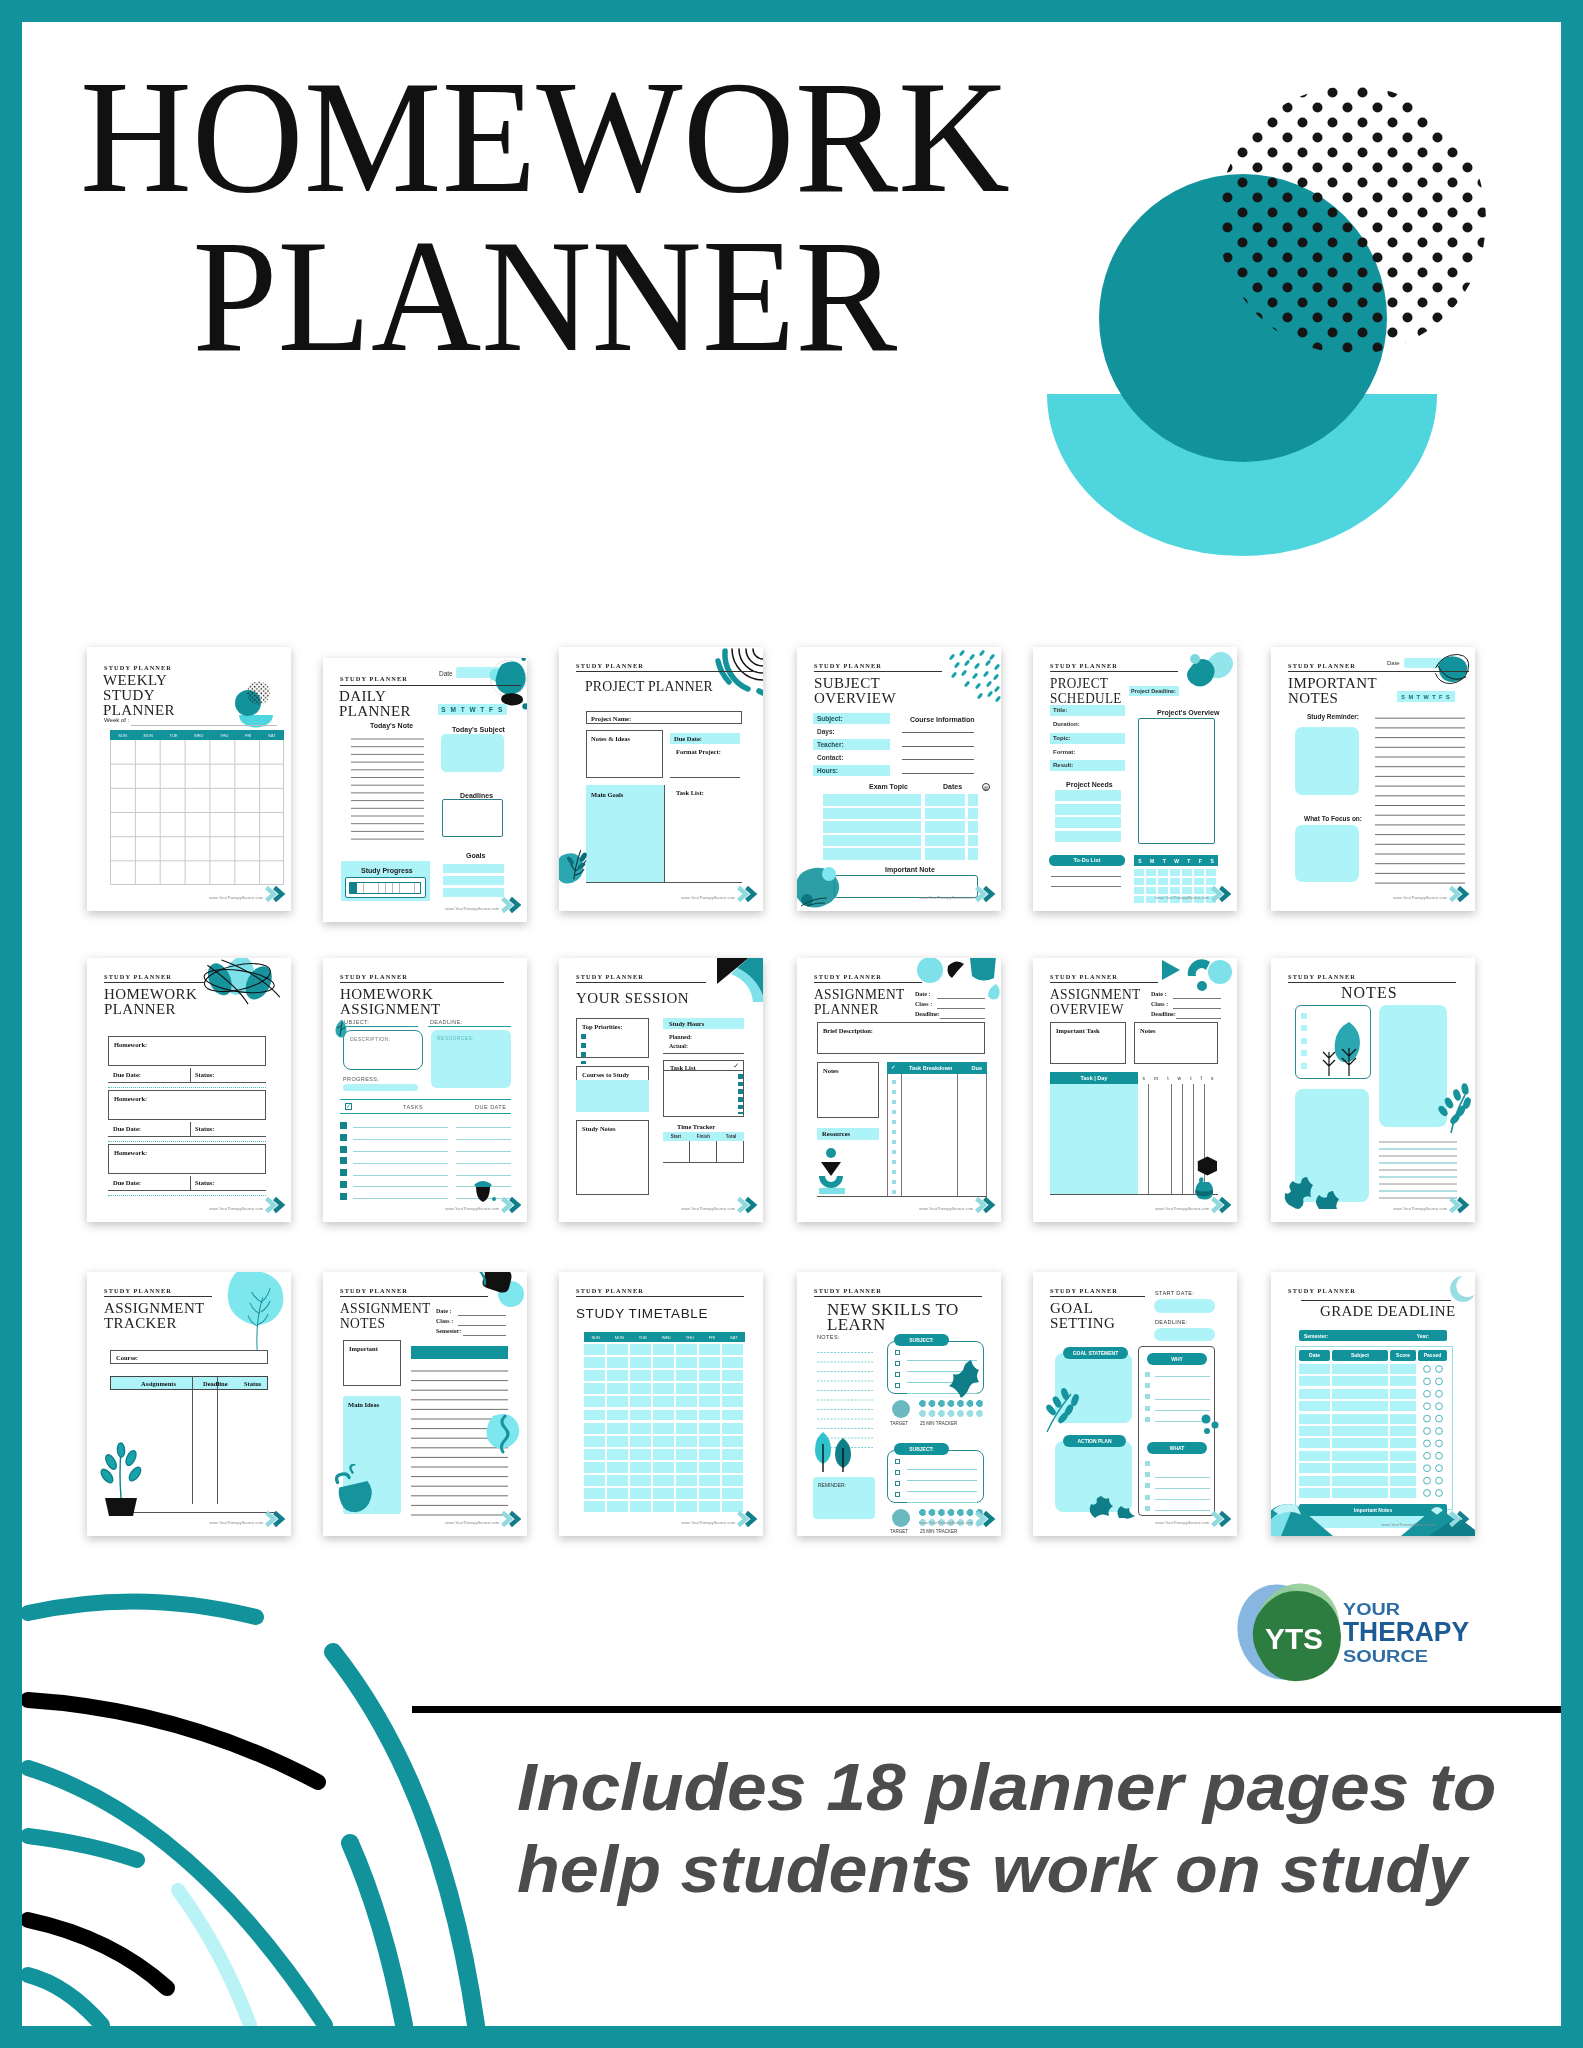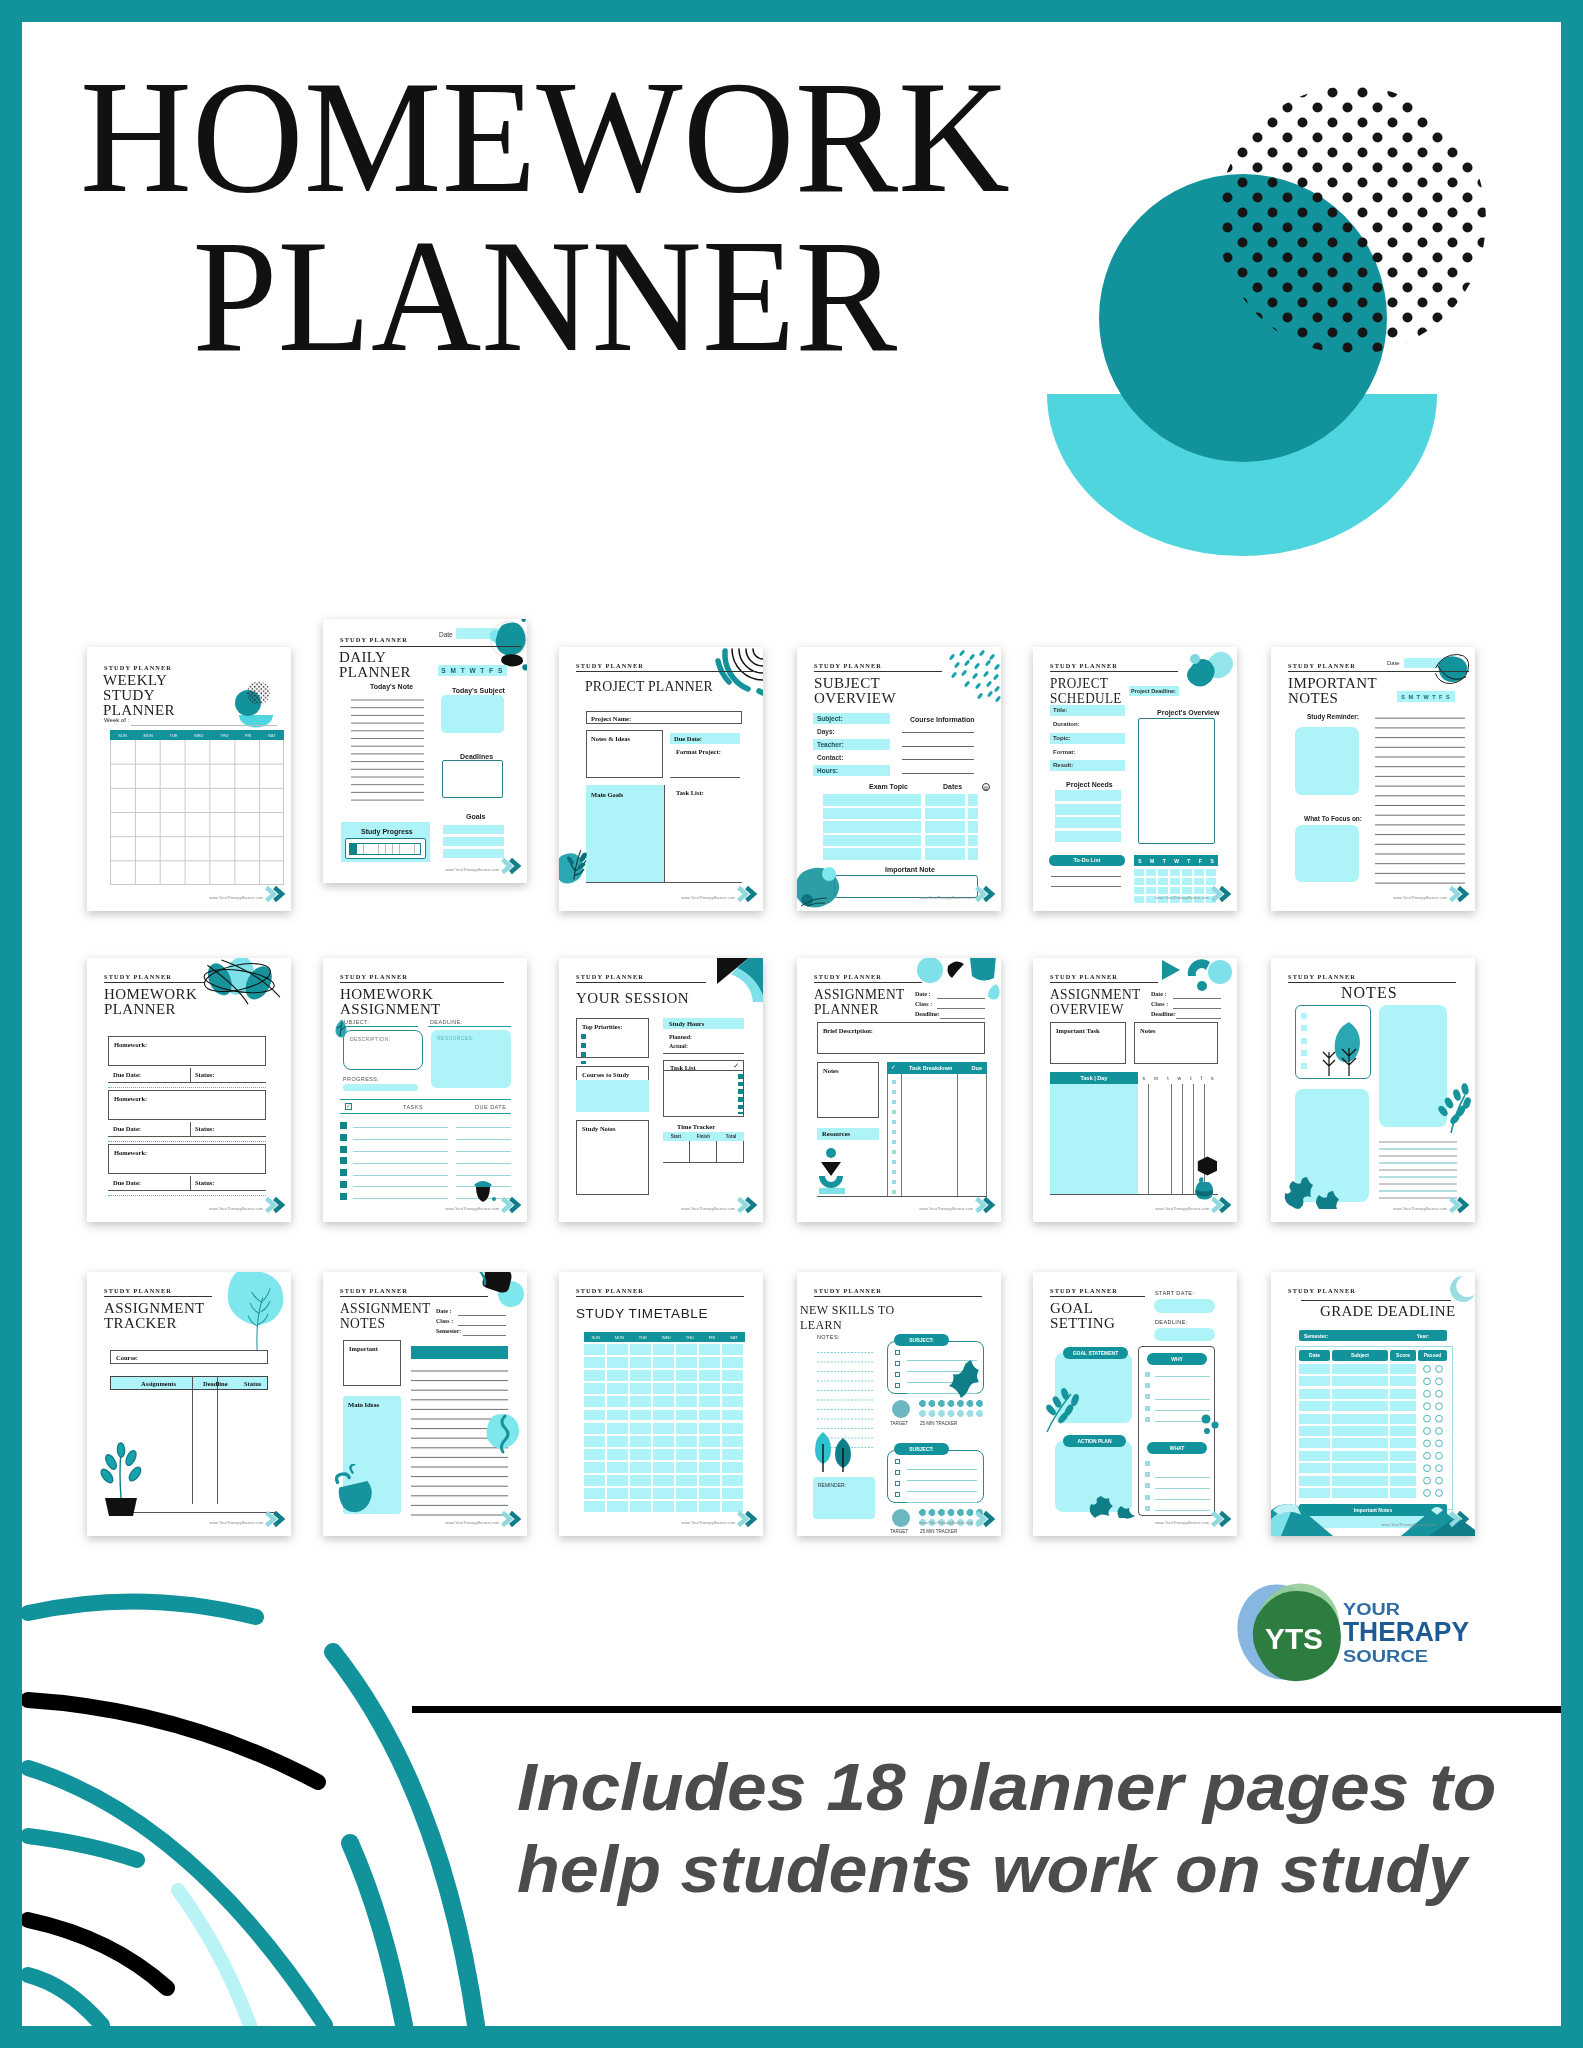--- a/index.html
+++ b/index.html
@@ -109,21 +109,21 @@
     <g stroke="#c9c9c9" stroke-width="1">
       <path d="M0.5 0 V145 M25.4 0 V145 M50.2 0 V145 M75.1 0 V145 M99.9 0 V145 M124.8 0 V145 M149.6 0 V145 M173.5 0 V145"></path>
       <path d="M0 24.2 H174 M0 48.3 H174 M0 72.5 H174 M0 96.7 H174 M0 120.8 H174 M0 144.5 H174"></path>
     </g>
   </svg>
   <div class="url" style="right:28px;top:248px">www.YourTherapySource.com</div>
   <svg class="chev" style="left:175px;top:238px" viewBox="0 0 22 18">
       <use href="#chv"></use>
     </svg>
 </div>
-<div class="card" style="left:323px;top:619px" id="c2">
+<div class="card" style="left:323px;top:658px" id="c2">
   <div class="sp" style="top:17px">STUDY PLANNER</div>
   <div class="tiny" style="position:absolute;left:116px;top:12px;font-size:6.5px;color:#333">Date</div>
   <div class="cy abs" style="left:133px;top:9px;width:53px;height:11px;border-radius:2px"></div>
   <svg class="abs" style="left:163px;top:-3px" width="43" height="56" viewBox="0 0 48 62">
     <circle cx="25" cy="26" r="20" fill="none" stroke="#ddd" stroke-width="1"></circle>
     <circle cx="11" cy="22" r="7" fill="#7ee7ee"></circle>
     <path d="M 18 10 Q 36 2 42 16 Q 48 30 38 40 Q 26 48 16 40 Q 8 32 12 22 Q 14 14 18 10 Z" fill="#12929b"></path>
     <path d="M 20 44 Q 32 40 40 46 Q 44 52 36 55 Q 24 58 18 52 Q 15 47 20 44 Z" fill="#111"></path>
     <circle cx="44" cy="57" r="3.5" fill="#0f7e88"></circle>
     <circle cx="42" cy="4" r="2.5" fill="#0f7e88"></circle>
@@ -752,21 +752,21 @@
   </div>
   <div class="abs" style="left:25px;top:72px;width:161px;height:170px;background-image:repeating-linear-gradient(to bottom,transparent 0 10.9px,#fff 10.9px 13.1px),repeating-linear-gradient(to right,#aef3f8 0 20.6px,#fff 20.6px 23px)"></div>
   <div class="url" style="right:28px;top:248px">www.YourTherapySource.com</div>
   <svg class="chev" style="left:175px;top:238px" viewBox="0 0 22 18">
       <use href="#chv"></use>
     </svg>
 </div>
 <div class="card" style="left:797px;top:1272px" id="c16">
   <div class="sp" style="top:15px">STUDY PLANNER</div>
   <div class="abs" style="left:17px;top:24px;width:168px;border-top:1.4px solid #333"></div>
-  <div class="ttl" style="left:3px;top:31px;font-size:12px">NEW SKILLS TO<br>LEARN</div>
+  <div class="ttl" style="left:30px;top:31px;font-size:17px">NEW SKILLS TO<br>LEARN</div>
   <div class="tiny" style="position:absolute;left:20px;top:62px;font-size:5.5px;color:#333;letter-spacing:.4px">NOTES:</div>
   <svg class="abs" style="left:20px;top:72px" width="56" height="106" viewBox="0 0 56 106">
       <g stroke="#6fc9d0" stroke-width="0.9" stroke-dasharray="2 1.4">
         <line x1="0" y1="8.5" x2="56" y2="8.5"></line>
         <line x1="0" y1="18.0" x2="56" y2="18.0"></line>
         <line x1="0" y1="27.5" x2="56" y2="27.5"></line>
         <line x1="0" y1="37.0" x2="56" y2="37.0"></line>
         <line x1="0" y1="46.5" x2="56" y2="46.5"></line>
         <line x1="0" y1="56.0" x2="56" y2="56.0"></line>
         <line x1="0" y1="65.5" x2="56" y2="65.5"></line>

